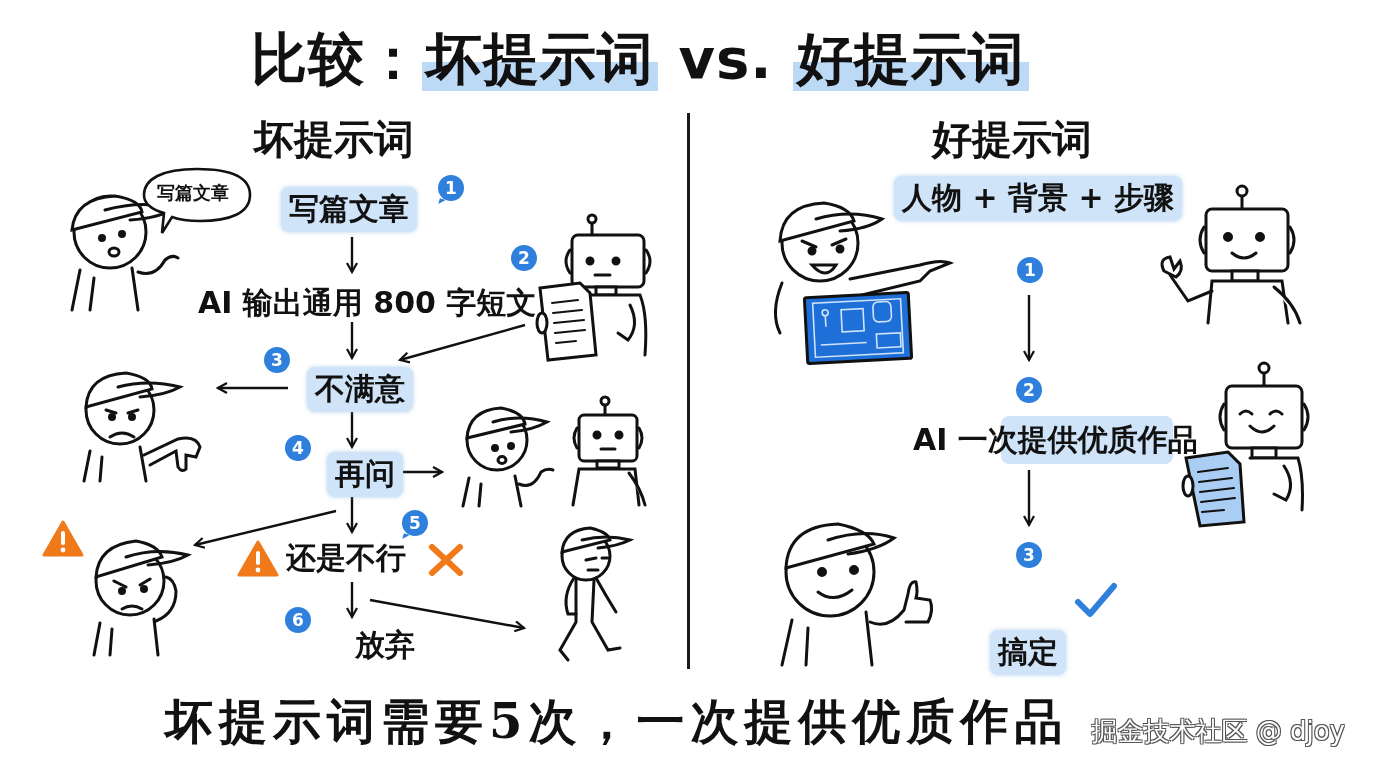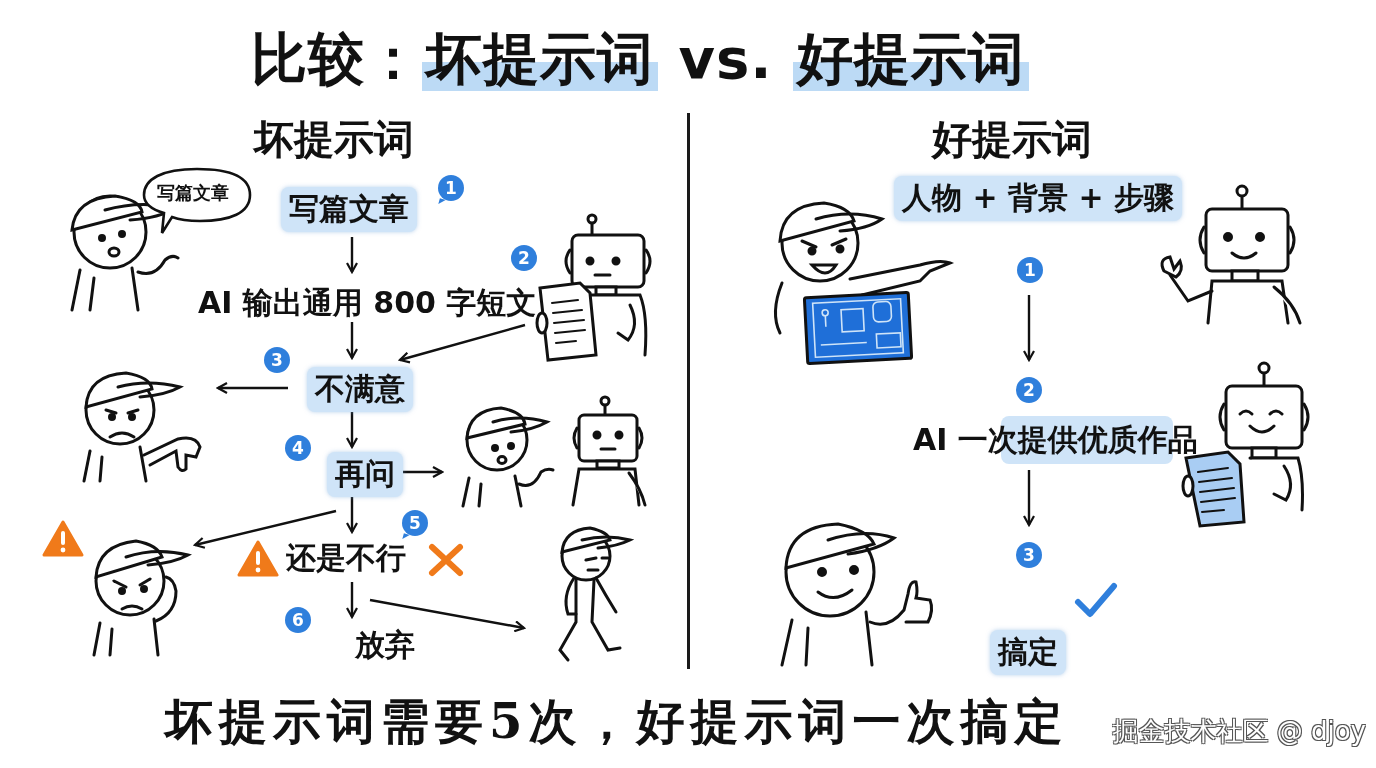--- a/index.html
+++ b/index.html
@@ -8,21 +8,21 @@
   .abs { position:absolute; }
   .title { left:0; width:1280px; top:22px; text-align:center; font-size:56px; font-weight:bold; letter-spacing:1px; white-space:nowrap; }
   .title .hl { background:linear-gradient(transparent 55%, #bcdaf5 55%); padding:0 4px; }
   .heading { font-size:40px; font-weight:bold; white-space:nowrap; }
   .divider { left:687px; top:113px; width:3px; height:556px; background:#1a1a1a; }
   .pill { background:#cfe4f8; border-radius:8px; padding:2px 8px; font-weight:bold; font-size:30px; white-space:nowrap; box-shadow:0 0 4px rgba(120,170,220,0.5); }
   .plain { font-weight:bold; font-size:30px; white-space:nowrap; }
   .badge { width:26px; height:26px; border-radius:50%; background:#2f7fdc; color:#fff; font-weight:bold; font-size:17px; text-align:center; line-height:26px; }
   .badge.tail::after { content:""; position:absolute; left:1px; bottom:-4px; border-left:6px solid #2f7fdc; border-bottom:6px solid transparent; transform:rotate(15deg); }
   .bottom { left:165px; top:690px; font-size:48px; font-weight:bold; font-family:"DejaVu Serif", serif; letter-spacing:6px; white-space:nowrap; }
-  .watermark { right:10px; top:714px; font-size:26px; color:#ffffff; white-space:nowrap;
+  .watermark { right:31px; top:714px; font-size:26px; color:#ffffff; white-space:nowrap;
                text-shadow:-1px -1px 0 #555, 1px -1px 0 #555, -1px 1px 0 #555, 1px 1px 0 #555; }
   svg.fig { position:absolute; overflow:visible; }
   .speech { font-size:18px; font-weight:bold; white-space:nowrap; }
 </style>
 </head>
 <body>
 
 <div class="abs title">
   <span>比较：</span><span class="hl">坏提示词</span>
   <span>vs.</span>
@@ -307,14 +307,14 @@
     <circle cx="54" cy="62" r="3.5" fill="#111"></circle>
       <circle cx="86" cy="60" r="3.5" fill="#111"></circle>
     <path d="M50,82 Q66,94 84,80"></path>
     <path d="M24,110 L14,155"></path>
       <path d="M40,118 L38,155"></path>
       <path d="M98,102 L104,155"></path>
     <path d="M102,112 Q120,120 136,100 L140,84 Q142,70 148,72 Q150,82 148,88 L162,90 Q166,100 160,112 L138,112"></path>
   </g>
 </svg>
 
-<div class="abs bottom">坏提示词需要5次，好提示词一次搞定</div>
+<div class="abs bottom">坏提示词需要5次，一次提供优质作品</div>
 <div class="abs watermark">掘金技术社区 @ djoy</div>
 
 </body></html>

